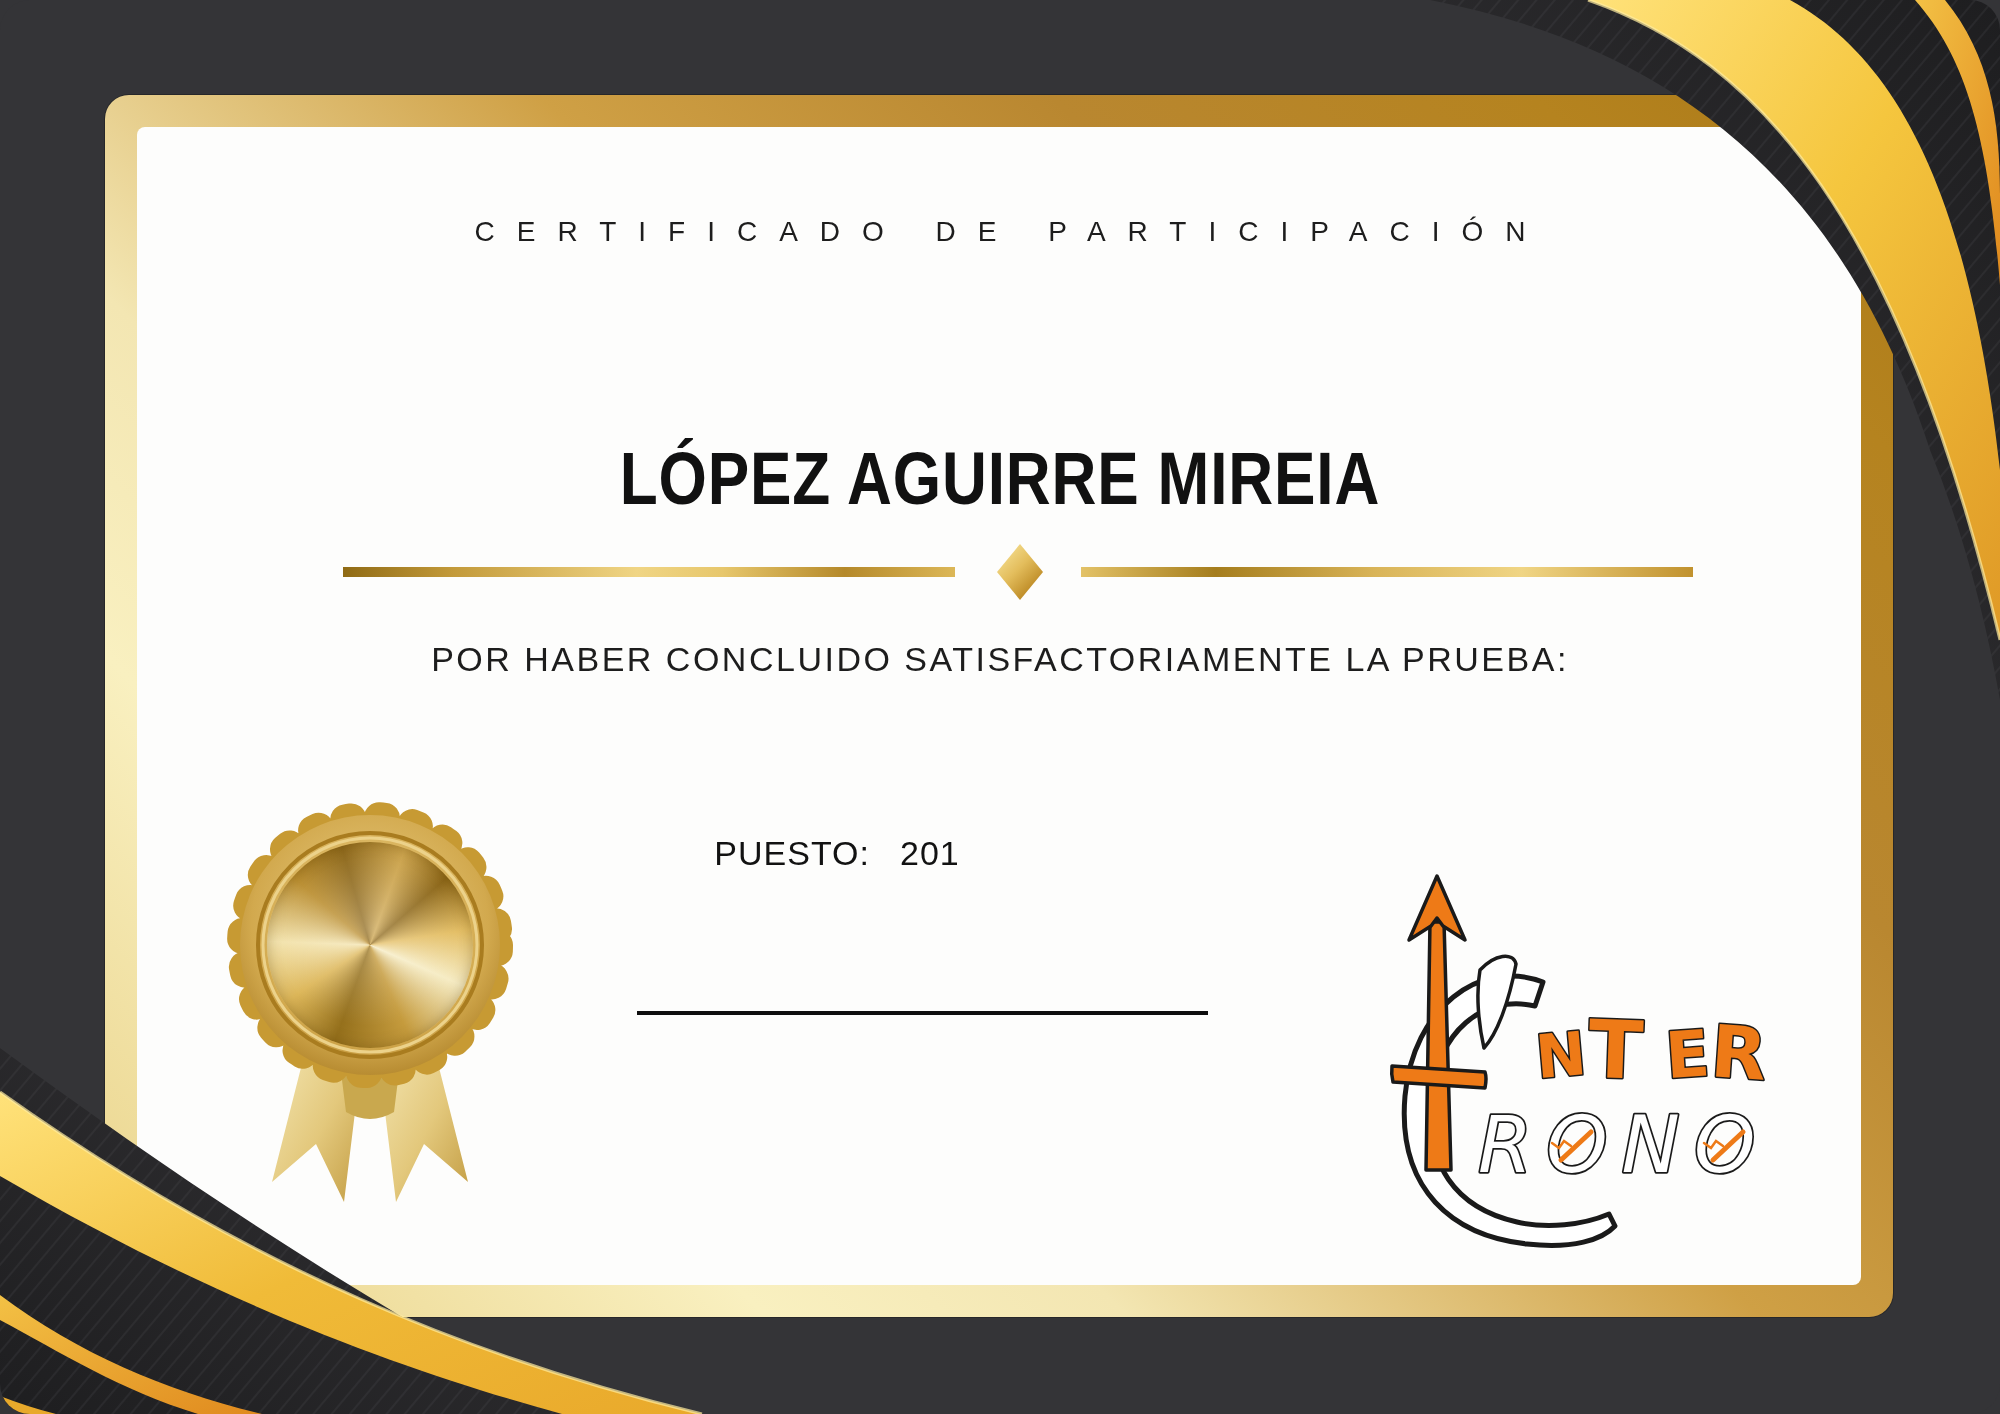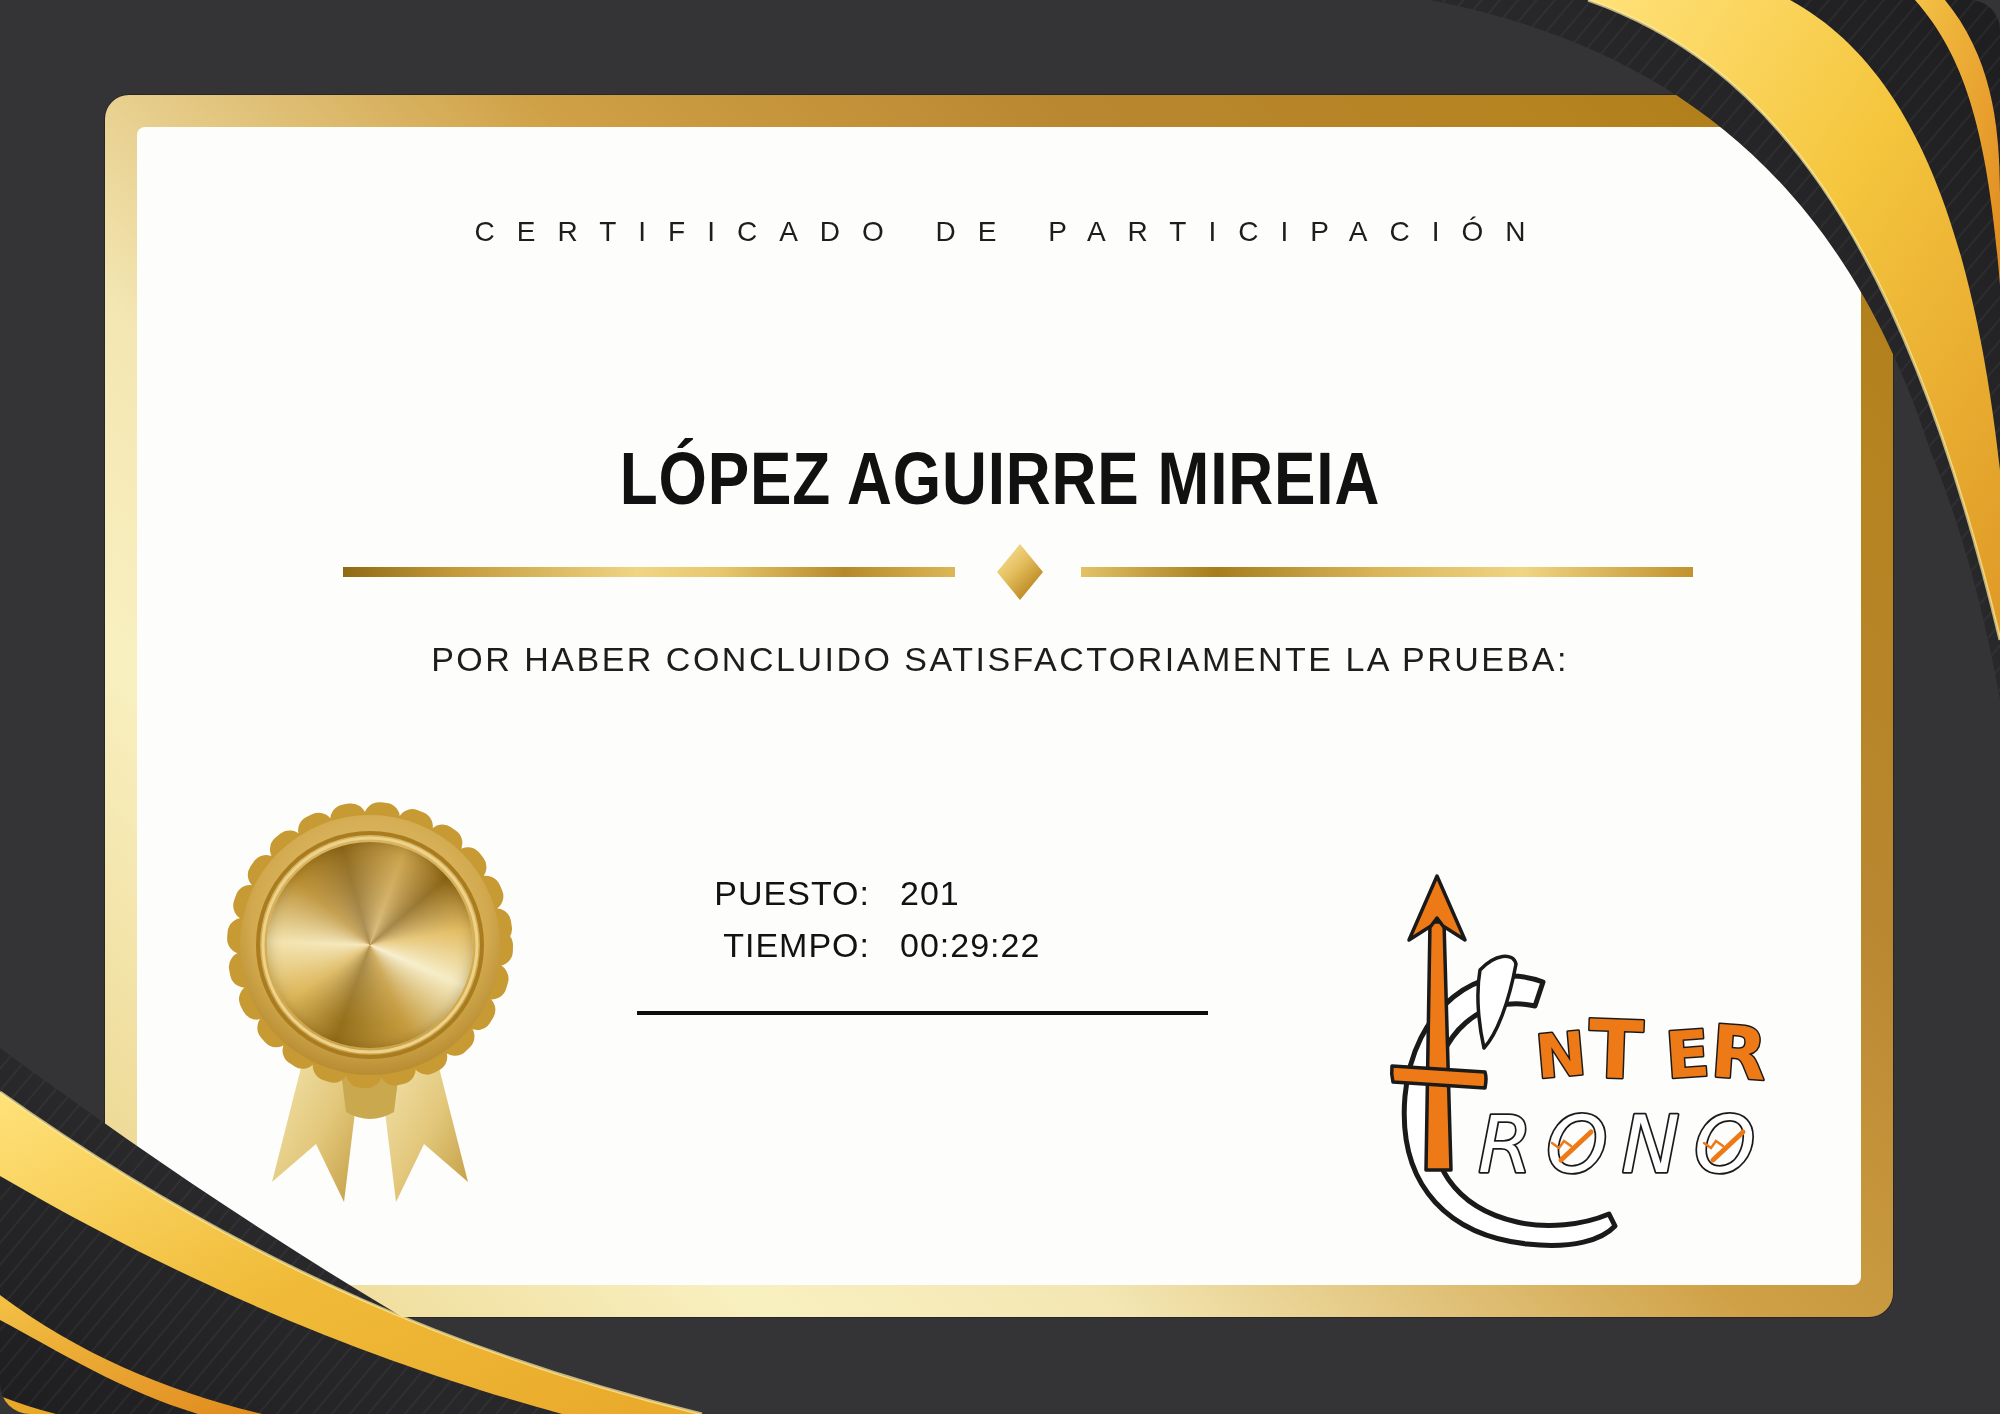--- a/index.html
+++ b/index.html
@@ -47,21 +47,21 @@
     background:linear-gradient(135deg,#f6e093 10%,#e3bd5c 45%,#c2912c 75%,#a87a18 100%);
     clip-path:polygon(50% 0,100% 50%,50% 100%,0 50%);
   }
   .subtitle{
     position:absolute;left:0;top:640px;width:100%;text-align:center;
     font-size:34px;font-weight:500;color:#1d1d1d;letter-spacing:2.5px;
   }
   
   .results{
     position:absolute;left:540px;top:834px;width:560px;
-    font-size:34px;color:#121212;letter-spacing:1px;margin-top:40px;
+    font-size:34px;color:#121212;letter-spacing:1px;
   }
   .results .row{display:flex;margin-bottom:13px;align-items:baseline;}
   .results .lbl{flex:0 0 330px;text-align:right;}
   .results .val{margin-left:30px;text-align:left;}
   .result-line{
     position:absolute;left:637px;top:1011px;width:571px;height:4px;background:#0e0e0e;
   }
   
   .medal{position:absolute;left:220px;top:800px;width:300px;height:440px;}
   .medal svg{position:absolute;left:0;top:0;}
@@ -99,24 +99,20 @@
     <div class="gap-r"></div>
     <div class="line right"></div>
   </div>
 
   <div class="subtitle">POR HABER CONCLUIDO SATISFACTORIAMENTE LA PRUEBA:</div>
 
   <div class="results">
     <div class="row">
       <span class="lbl">PUESTO:</span>
       <span class="val">201</span>
-    </div>
-    <div class="row">
-      <span class="lbl">TIEMPO:</span>
-      <span class="val">00:29:22</span>
     </div>
   </div>
   <div class="result-line"></div>
 
   <div class="medal">
     <svg width="300" height="440" viewBox="0 0 300 440">
       <defs>
         <linearGradient id="gRib" x1="0" y1="0" x2="1" y2="1">
           <stop offset="0" stop-color="#f4e7b4"></stop>
             <stop offset=".55" stop-color="#e3c87c"></stop>

